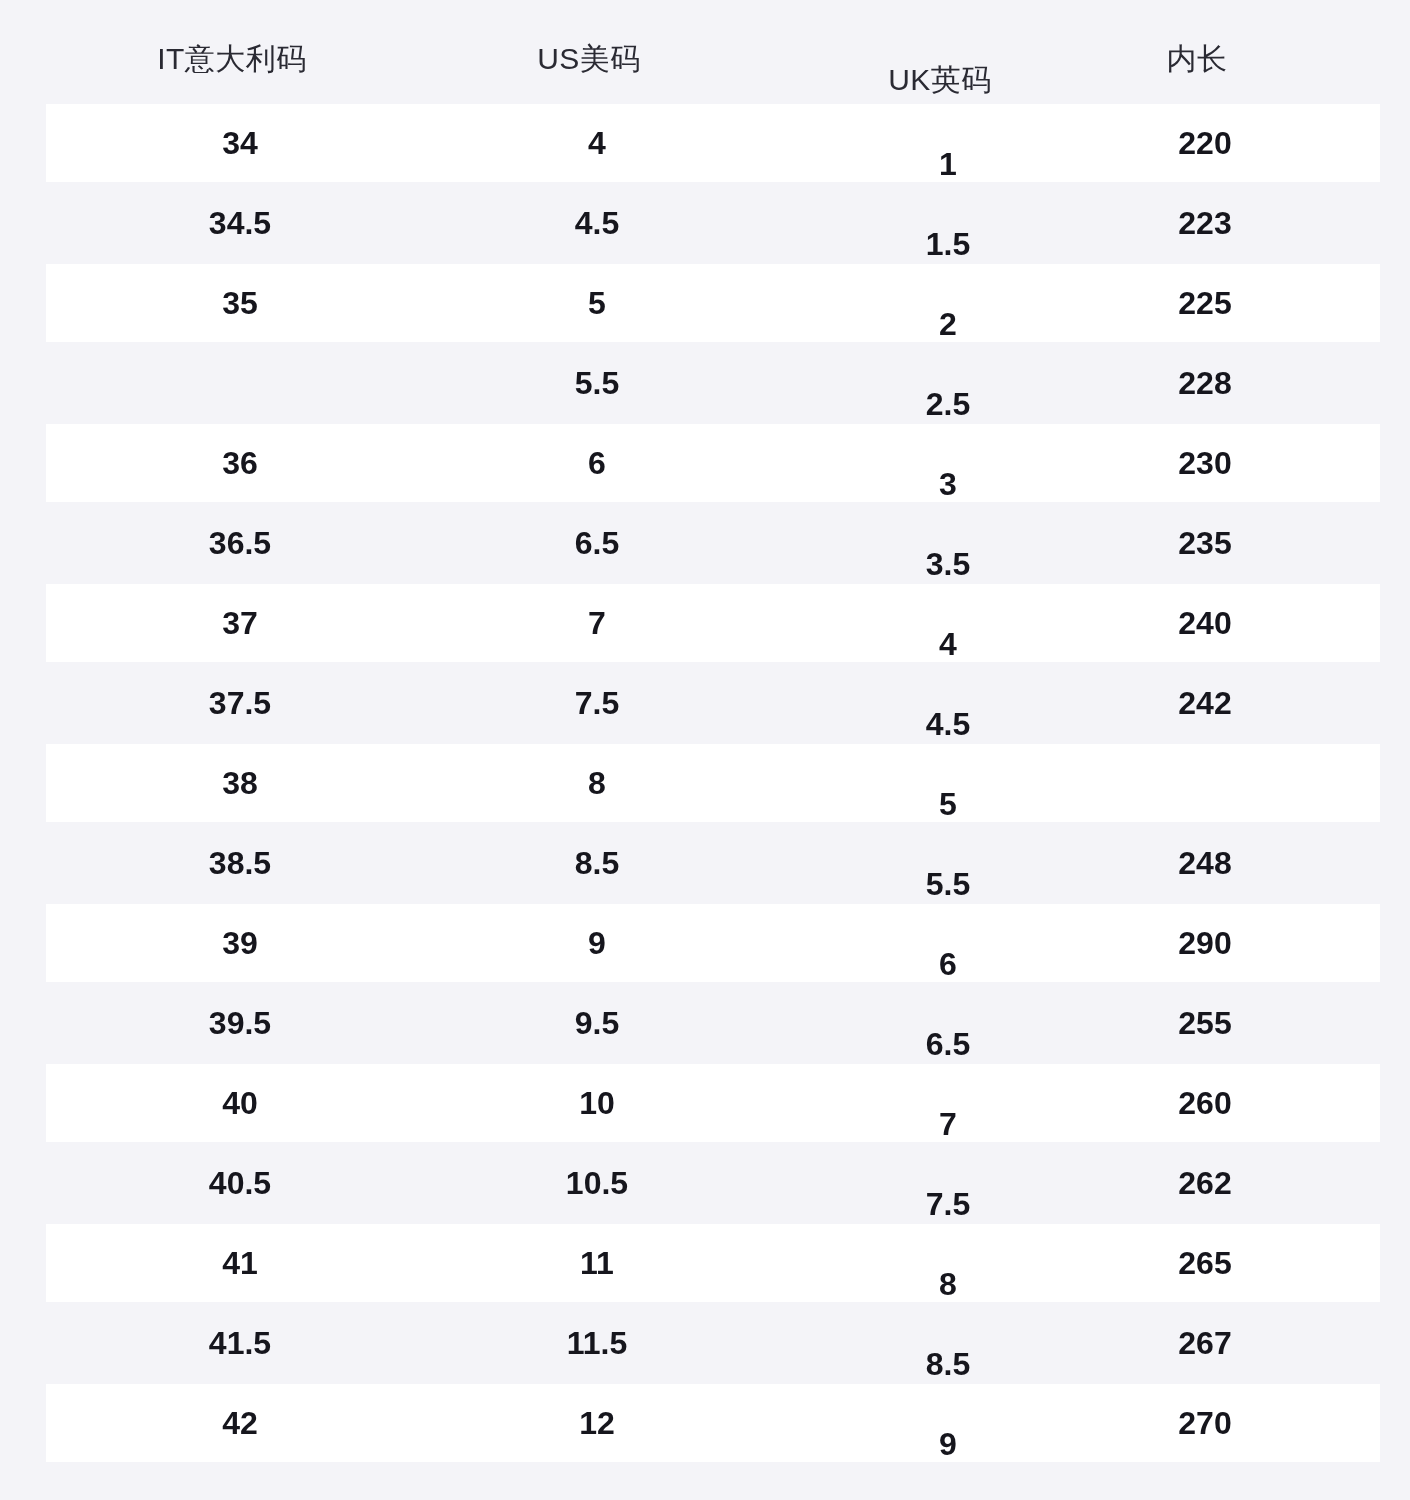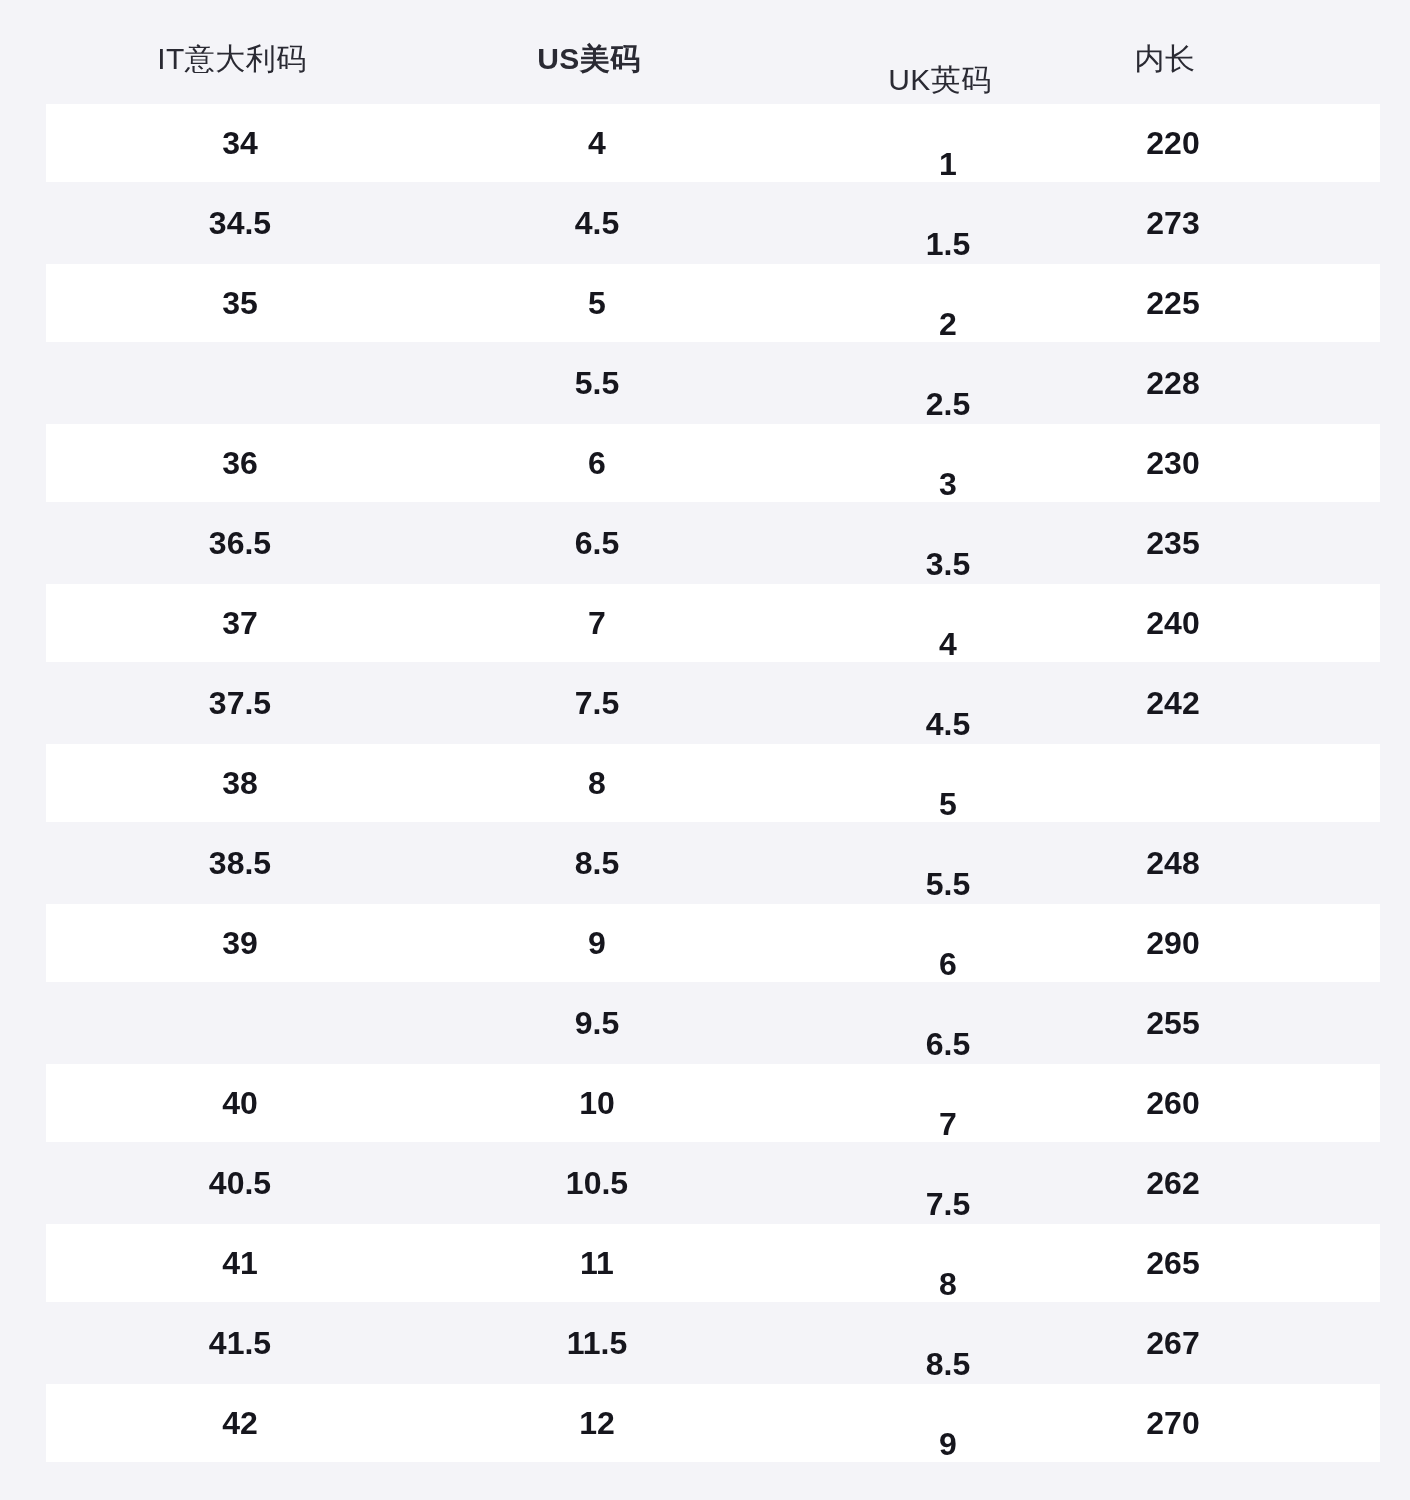--- a/index.html
+++ b/index.html
@@ -36,23 +36,23 @@
     font-size: 30px;
     font-weight: 400;
     color: #2a2a33;
     text-align: center;
     line-height: 1;
     letter-spacing: 0.5px;
     white-space: nowrap;
   }
   
   .col-it   { position: absolute; left: 82px;   width: 300px; }
-  .col-us   { position: absolute; left: 449px;  width: 280px; font-weight: bold; }
+  .col-us   { position: absolute; left: 449px;  width: 280px; }
   .col-uk   { position: absolute; left: 800px;  width: 280px; margin-top: 21px; }
-  .col-len  { position: absolute; left: 1035px; width: 260px; }
+  .col-len  { position: absolute; left: 1067px; width: 260px; }
 
   .th.col-it, .th.col-us, .th.col-uk, .th.col-len {
     top: 44px;
   }
 
   
   .rows {
     position: absolute;
     top: 104px;
     left: 0;
@@ -107,21 +107,21 @@
         <div class="td col-it">34</div>
         <div class="td col-us">4</div>
         <div class="td col-uk">1</div>
         <div class="td col-len">220</div>
       </div>
       <div class="row even">
         <div class="row-bg"></div>
         <div class="td col-it">34.5</div>
         <div class="td col-us">4.5</div>
         <div class="td col-uk">1.5</div>
-        <div class="td col-len">273</div>
+        <div class="td col-len">223</div>
       </div>
       <div class="row odd">
         <div class="row-bg"></div>
         <div class="td col-it">35</div>
         <div class="td col-us">5</div>
         <div class="td col-uk">2</div>
         <div class="td col-len">225</div>
       </div>
       <div class="row even">
         <div class="row-bg"></div>
@@ -172,20 +172,21 @@
       </div>
       <div class="row odd">
         <div class="row-bg"></div>
         <div class="td col-it">39</div>
         <div class="td col-us">9</div>
         <div class="td col-uk">6</div>
         <div class="td col-len">290</div>
       </div>
       <div class="row even">
         <div class="row-bg"></div>
+        <div class="td col-it">39.5</div>
         <div class="td col-us">9.5</div>
         <div class="td col-uk">6.5</div>
         <div class="td col-len">255</div>
       </div>
       <div class="row odd">
         <div class="row-bg"></div>
         <div class="td col-it">40</div>
         <div class="td col-us">10</div>
         <div class="td col-uk">7</div>
         <div class="td col-len">260</div>

